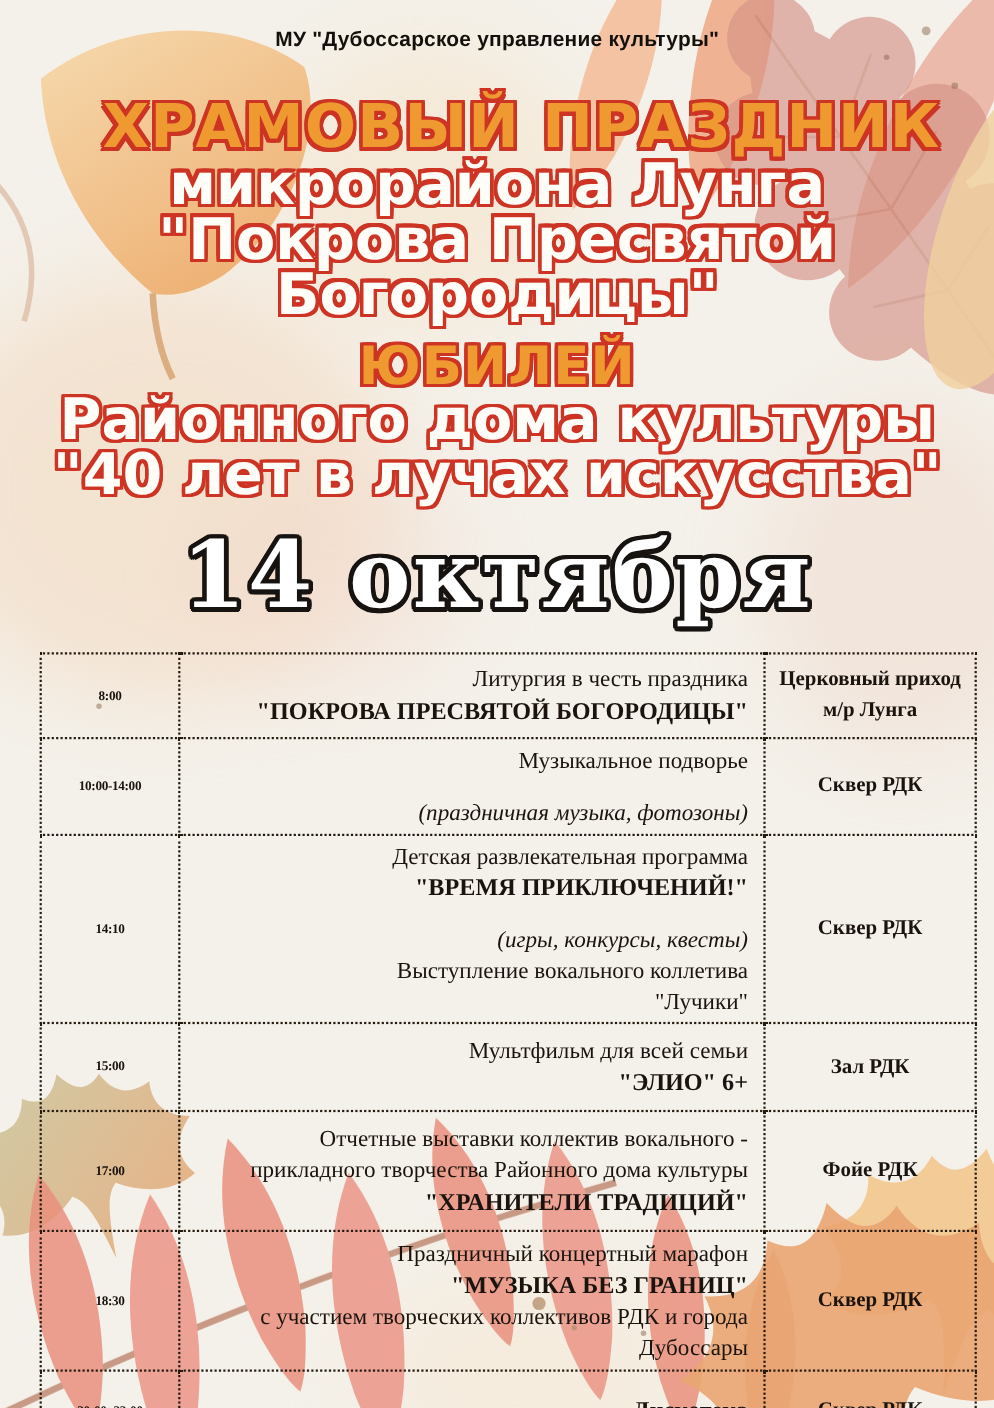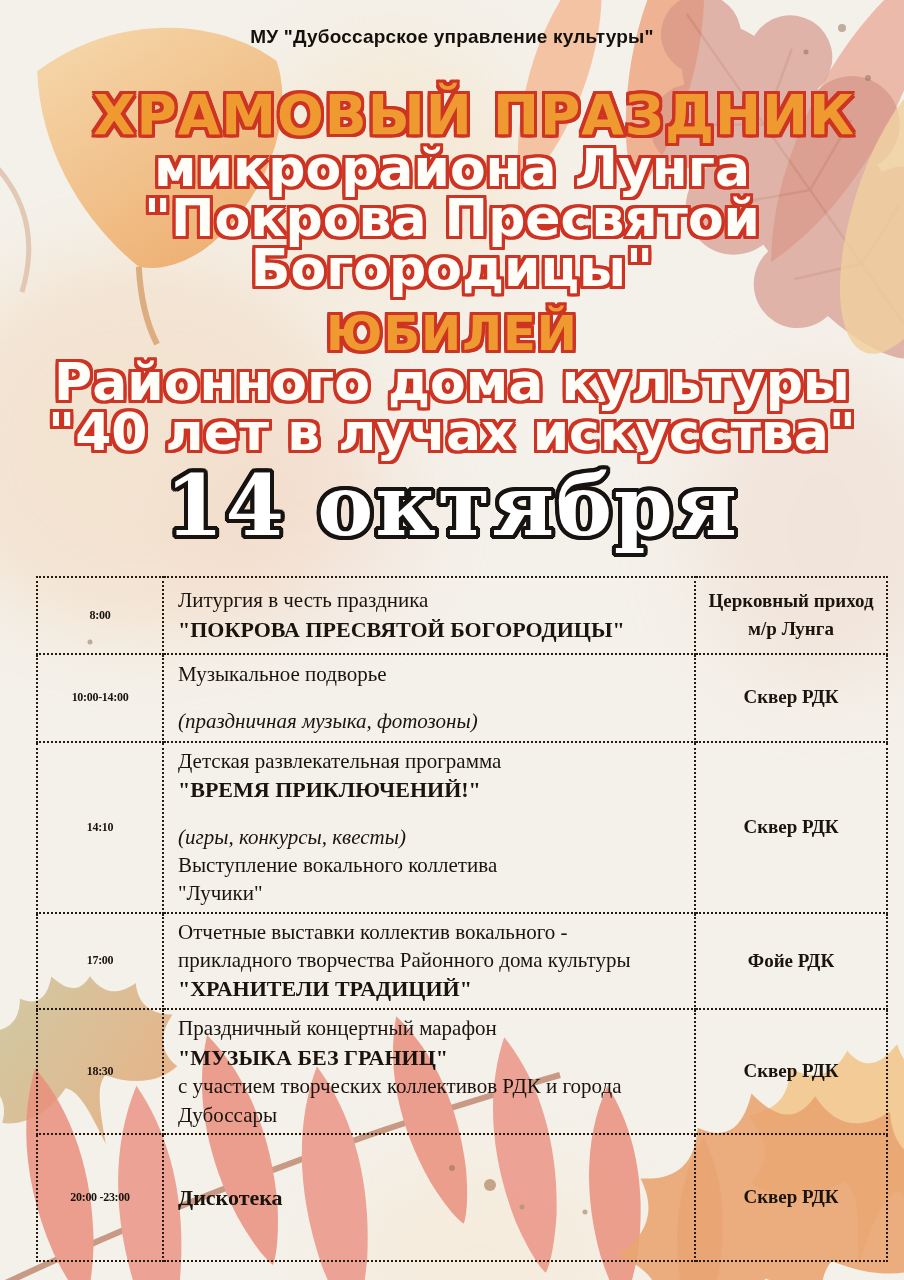--- a/index.html
+++ b/index.html
@@ -37,38 +37,38 @@
       -4px -2px 0 var(--sc),-4px 2px 0 var(--sc),4px -2px 0 var(--sc),4px 2px 0 var(--sc),
       -2px -4px 0 var(--sc),2px -4px 0 var(--sc),-2px 4px 0 var(--sc),2px 4px 0 var(--sc);
   }
   .t-orange{color:var(--title_fill,#ef9a30);--sc:var(--outline_red,#cd3424);}
   .t-white{color:#fffdf8;--sc:var(--outline_red,#cd3424);}
   .t-date{color:#ffffff;--sc:var(--date_outline,#171310);}
 
   .title{margin-top:40px;font-size:55px;line-height:1;font-weight:bold;letter-spacing:1px;white-space:nowrap;padding-left:44px;}
   .sub{font-size:52px;line-height:50px;font-weight:bold;white-space:nowrap;}
   .jubilee{margin-top:16px;font-size:48px;line-height:1;font-weight:bold;letter-spacing:1px;}
-  .date{margin-top:4px;font-family:"DejaVu Serif",serif;font-weight:bold;
+  .date{margin-top:21px;font-family:"DejaVu Serif",serif;font-weight:bold;
         font-size:84px;line-height:1.08;letter-spacing:2px;white-space:nowrap;}
 
   table.schedule{
     margin:24px 0 0 36px;width:850px;border-collapse:collapse;table-layout:fixed;
     font-family:"Liberation Serif",serif;color:var(--text_color,#1b140e);
   }
   .schedule td{border:2px dotted var(--table_border,#241b10);vertical-align:middle;}
   .col-time{width:126px;} .col-event{width:532px;} .col-loc{width:192px;}
   .schedule tr:nth-child(1) td{height:67px;}
   .schedule tr:nth-child(2) td{height:78px;}
   .schedule tr:nth-child(3) td{height:141px;}
   .schedule tr:nth-child(4) td{height:70px;}
   .schedule tr:nth-child(5) td{height:99px;}
   .schedule tr:nth-child(6) td{height:117px;}
   .schedule tr:nth-child(7) td{height:63px;}
   td.time{font-weight:bold;font-size:12px;text-align:center;white-space:nowrap;padding:0 2px;letter-spacing:-.3px;}
-  td.event{text-align:left;font-size:21px;line-height:1.35;padding:4px 14px;}
+  td.event{text-align:right;font-size:21px;line-height:1.35;padding:4px 14px;}
   td.event .line.bold{font-weight:bold;font-size:22px;}
   td.event .line.italic{font-style:italic;margin-top:18px;}
   td.loc{font-weight:bold;font-size:19px;text-align:center;line-height:1.5;padding:0 8px;}
 </style>
 </head>
 <body>
 
 <div class="poster" style="--background: #f4f1ea; --title_fill: #ef9a30; --outline_red: #cd3424; --date_outline: #171310; --table_border: #241b10; --text_color: #1b140e;">
 
   <div class="wash wash1"></div>
@@ -209,20 +209,30 @@
               <div class="line bold">"ВРЕМЯ ПРИКЛЮЧЕНИЙ!"</div>
               <div class="line italic">(игры, конкурсы, квесты)</div>
               <div class="line normal">Выступление вокального коллетива</div>
               <div class="line normal">"Лучики"</div>
             </td>
             <td class="loc">
               <div>Сквер РДК</div>
             </td>
           </tr>
           <tr>
+            <td class="time">15:00</td>
+            <td class="event">
+              <div class="line normal">Мультфильм для всей семьи</div>
+              <div class="line bold">"ЭЛИО" 6+</div>
+            </td>
+            <td class="loc">
+              <div>Зал РДК</div>
+            </td>
+          </tr>
+          <tr>
             <td class="time">17:00</td>
             <td class="event">
               <div class="line normal">Отчетные выставки коллектив вокального -</div>
               <div class="line normal">прикладного творчества Районного дома культуры</div>
               <div class="line bold">"ХРАНИТЕЛИ ТРАДИЦИЙ"</div>
             </td>
             <td class="loc">
               <div>Фойе РДК</div>
             </td>
           </tr>

